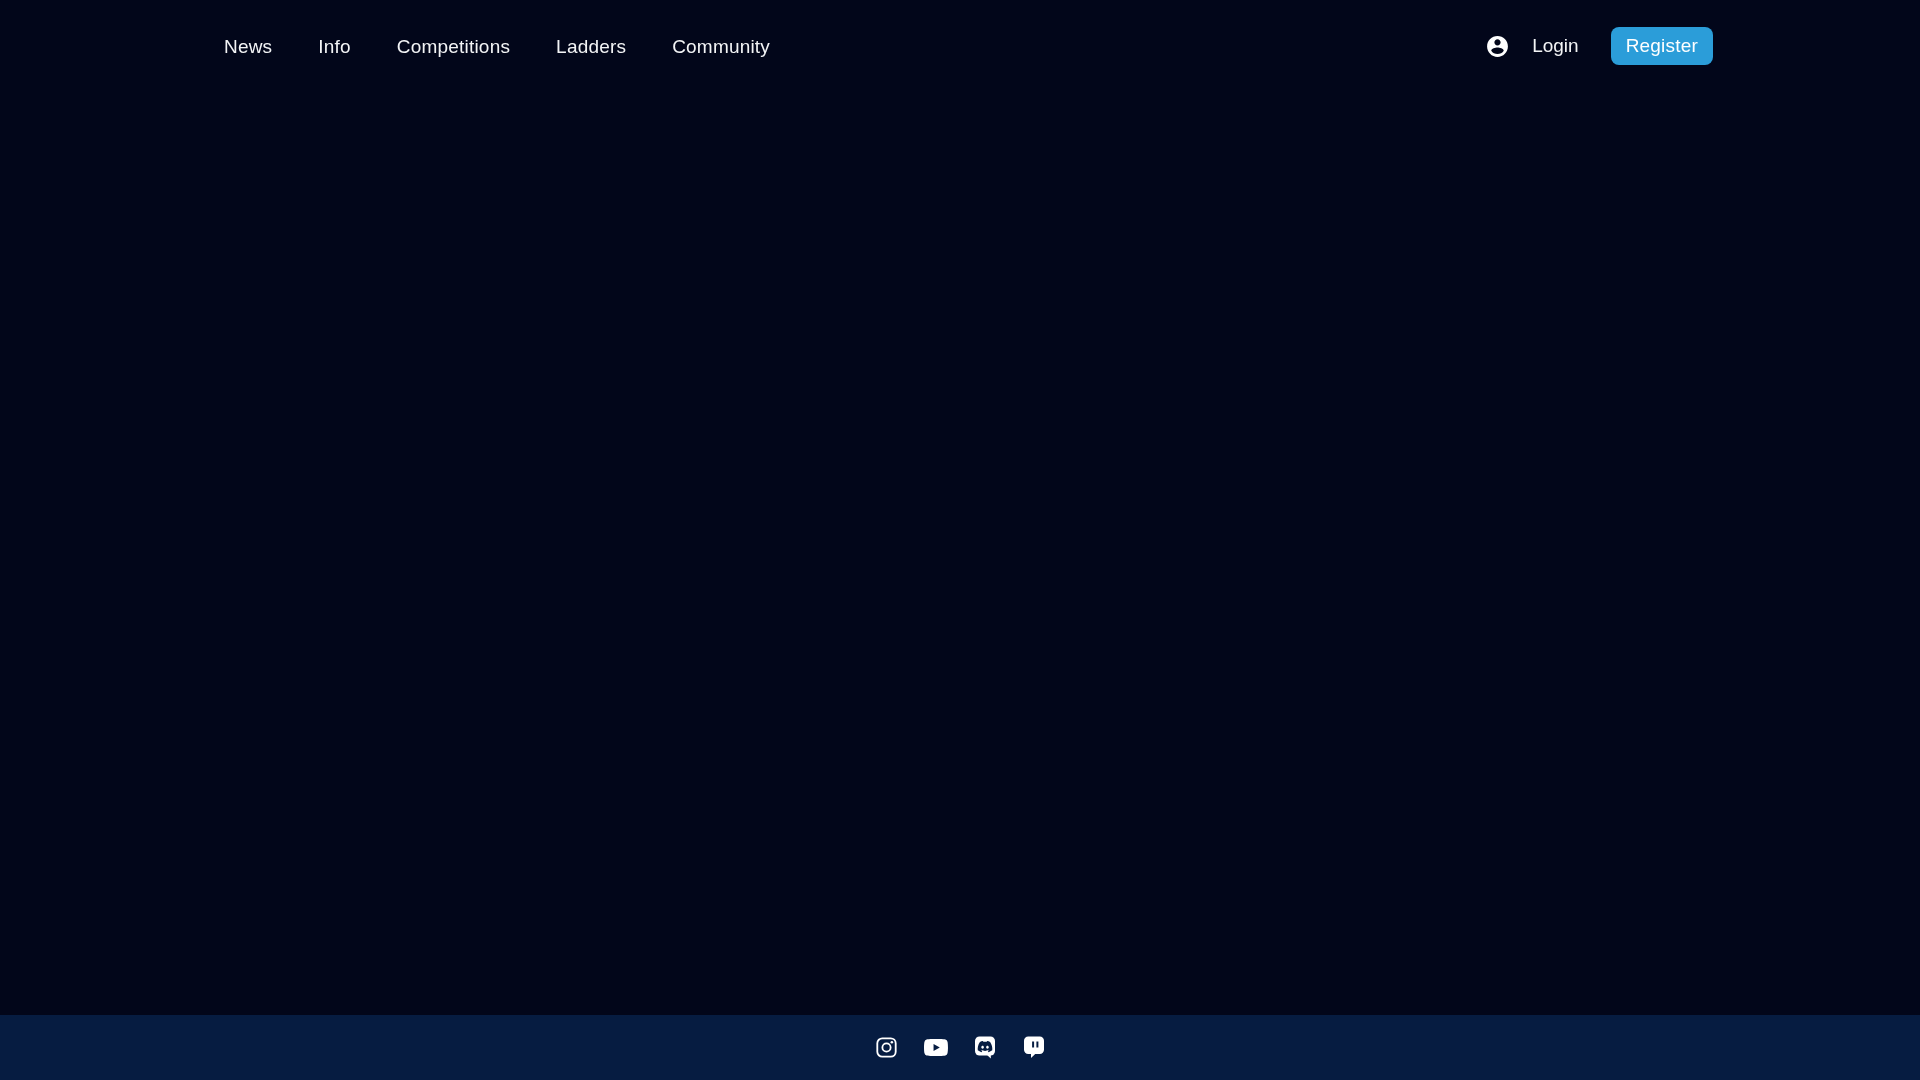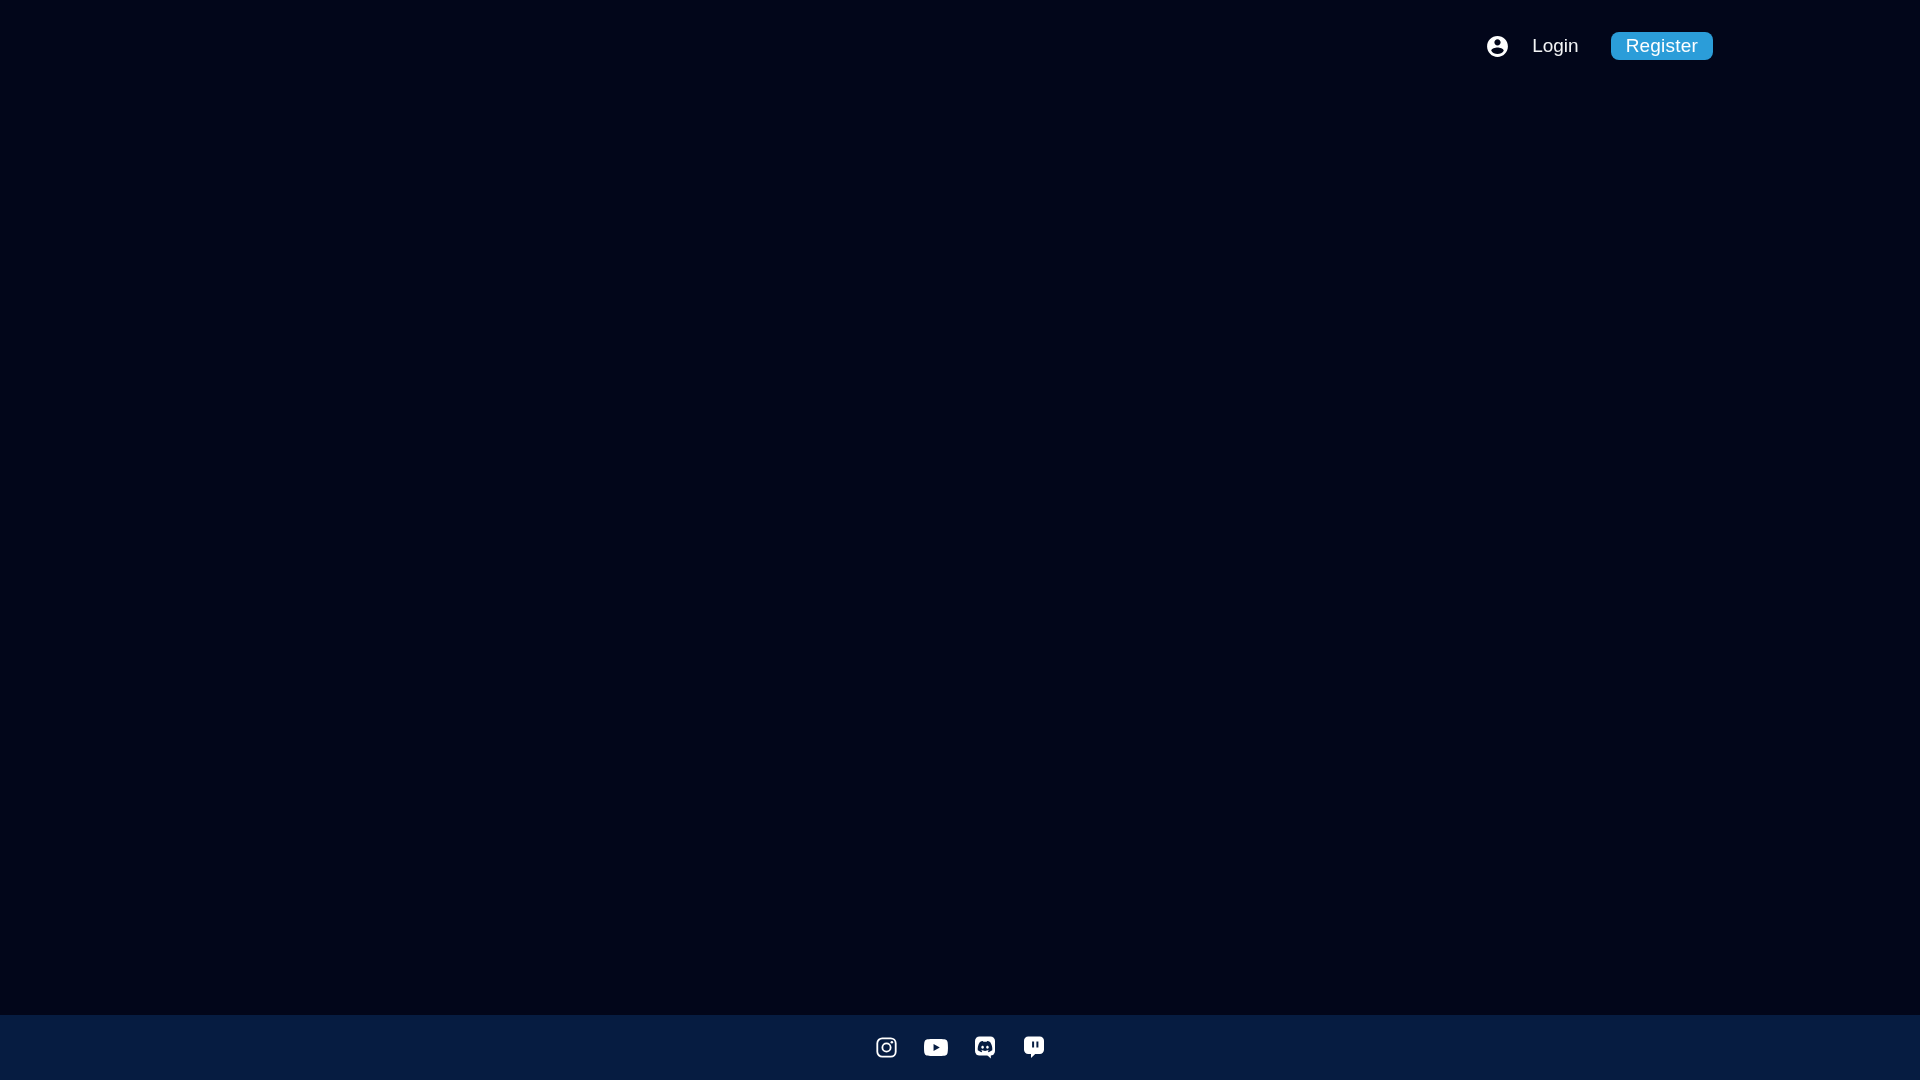--- a/index.html
+++ b/index.html
@@ -41,21 +41,21 @@
   .login-link svg { display: block; }
   .register-btn {
     margin-left: 32px;
     background: var(--accent, #2b9dd9);
     color: #ffffff;
     border: none;
     border-radius: 8px;
     font-family: inherit;
     font-size: 19px;
     padding: 0 15px;
-    height: 28px;
+    height: 38px;
     min-width: 98px;
     cursor: pointer;
     letter-spacing: 0.2px;
   }
 
   
   .main-content { flex: 1 1 auto; }
 
   
   .site-footer {
@@ -75,20 +75,27 @@
     height: 26px;
     cursor: pointer;
     text-decoration: none;
   }
   .social-link svg { display: block; }
 </style>
 </head>
 <body>
 
 <header class="site-header">
+  <nav class="main-nav">
+    <a class="nav-link">News</a>
+    <a class="nav-link">Info</a>
+    <a class="nav-link">Competitions</a>
+    <a class="nav-link">Ladders</a>
+    <a class="nav-link">Community</a>
+  </nav>
 
   <div class="auth-area">
     <a class="login-link">
       <span>
         <svg width="25" height="25" viewBox="0 0 24 24">
           <path fill="#ffffff" fill-rule="evenodd" d="M12 2C6.48 2 2 6.48 2 12s4.48 10 10 10 10-4.48 10-10S17.52 2 12 2zm0 3c1.66 0 3 1.34 3 3s-1.34 3-3 3-3-1.34-3-3 1.34-3 3-3zm0 14.2c-2.5 0-4.71-1.28-6-3.22.03-1.99 4-3.08 6-3.08 1.99 0 5.97 1.09 6 3.08-1.29 1.94-3.5 3.22-6 3.22z"></path>
         </svg>
       </span>
       <span>Login</span>
     </a>

